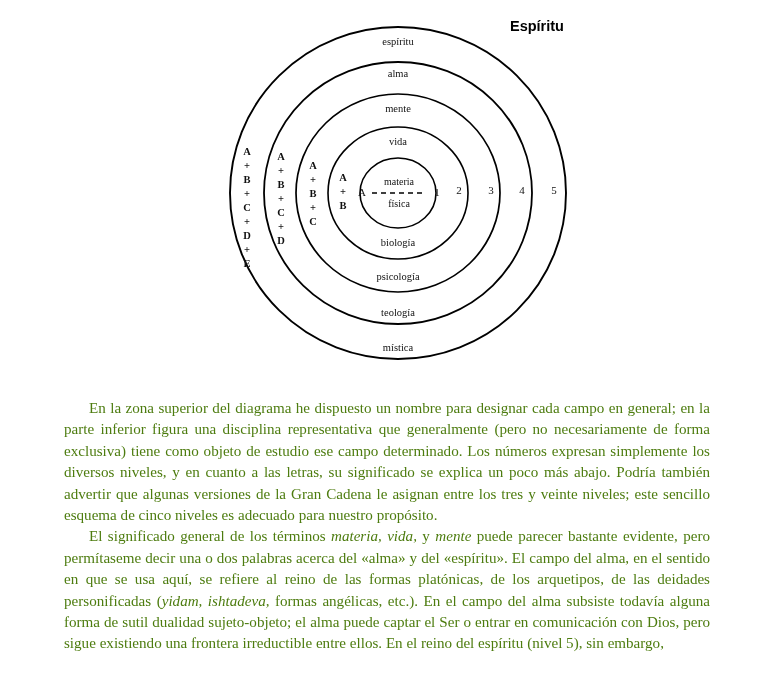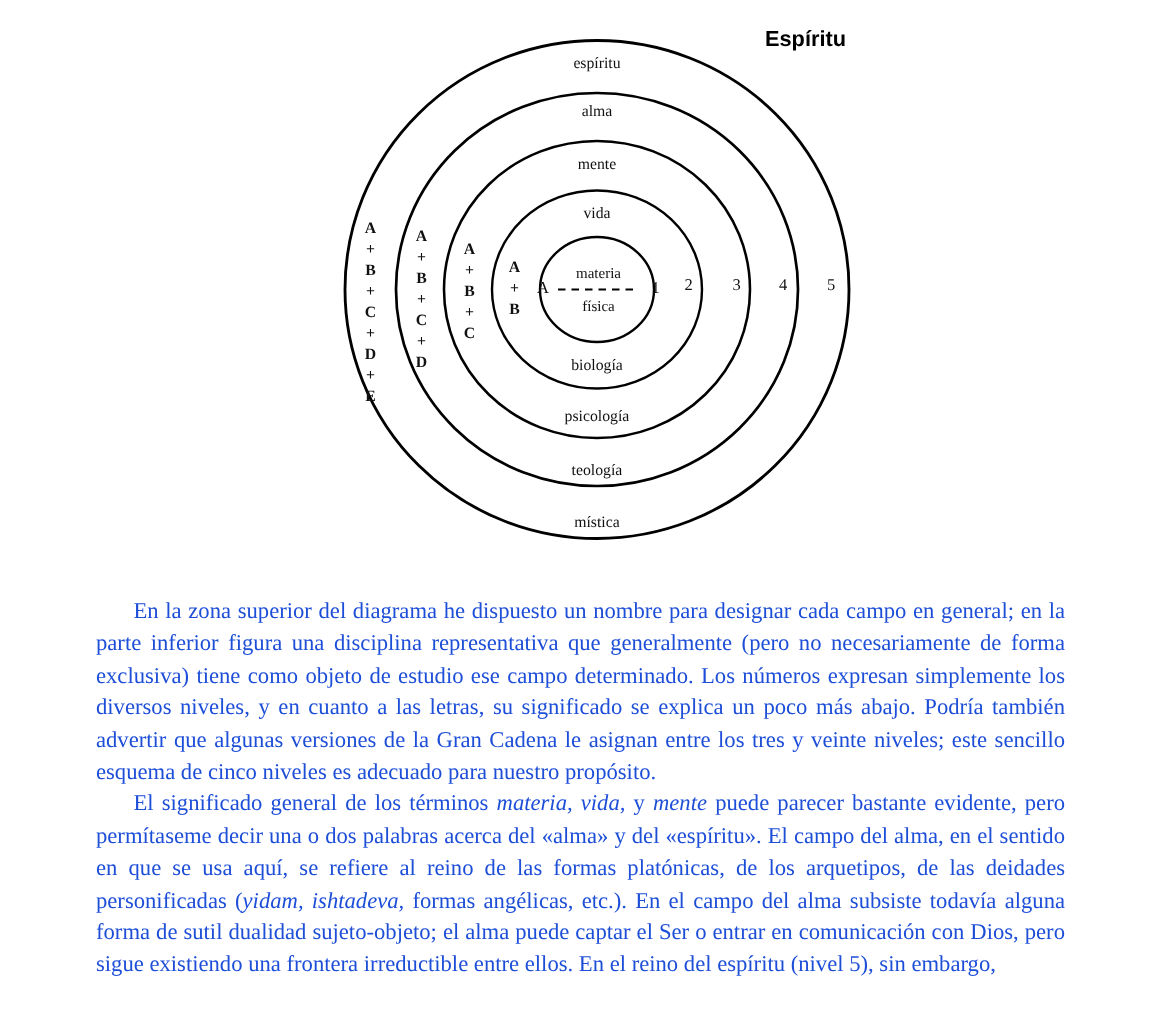--- a/index.html
+++ b/index.html
@@ -80,21 +80,21 @@
     left: 64px;
     top: 398px;
     width: 646px;
   }
   .para {
     margin: 0;
     font-size: 15.1px;
     line-height: 21.4px;
     text-align: justify;
     text-indent: 25px;
-    color: #1d4ed8;
+    color: #4d7c0f;
     hyphens: manual;
   }
   .para + .para {
     margin-top: 0;
   }
   .para i {
   }
 </style>
 </head>
 <body>

